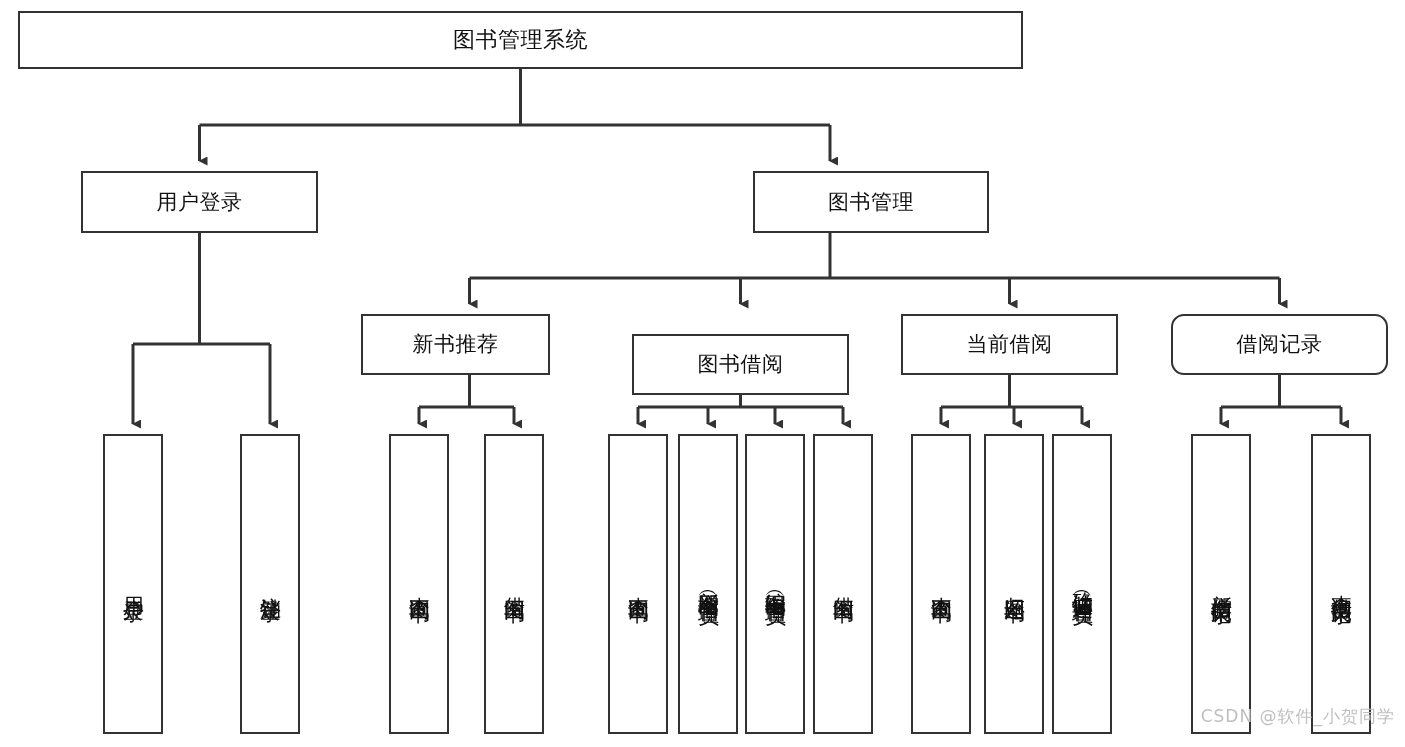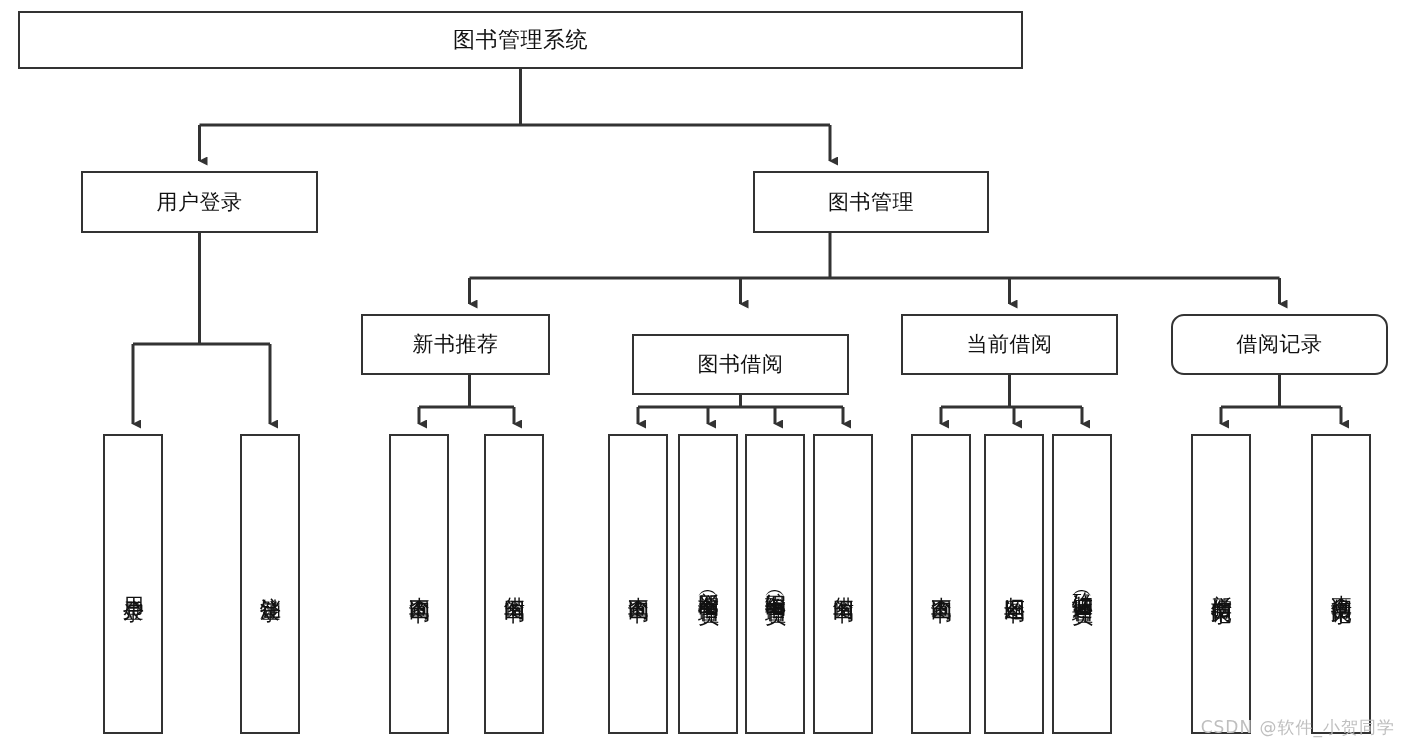--- a/index.html
+++ b/index.html
@@ -58,21 +58,21 @@
   .node.vert .label {
     writing-mode: vertical-rl;
     text-orientation: upright;
   }
   #root-node {
     font-size: 22px;
   }
   #watermark {
     position: absolute;
     right: 10px;
-    bottom: 8px;
+    bottom: 19px;
     font-size: 17px;
     color: #bfbfbf;
     letter-spacing: 1px;
     white-space: nowrap;
     user-select: none;
   }
 </style>
 </head>
 <body>
 

